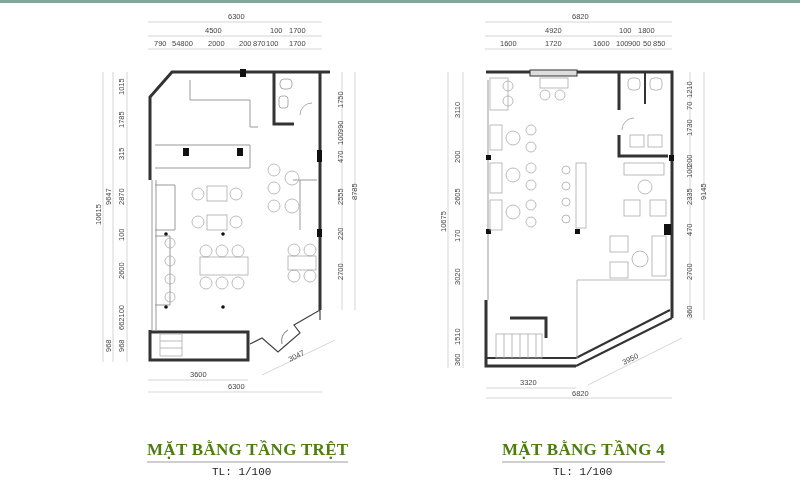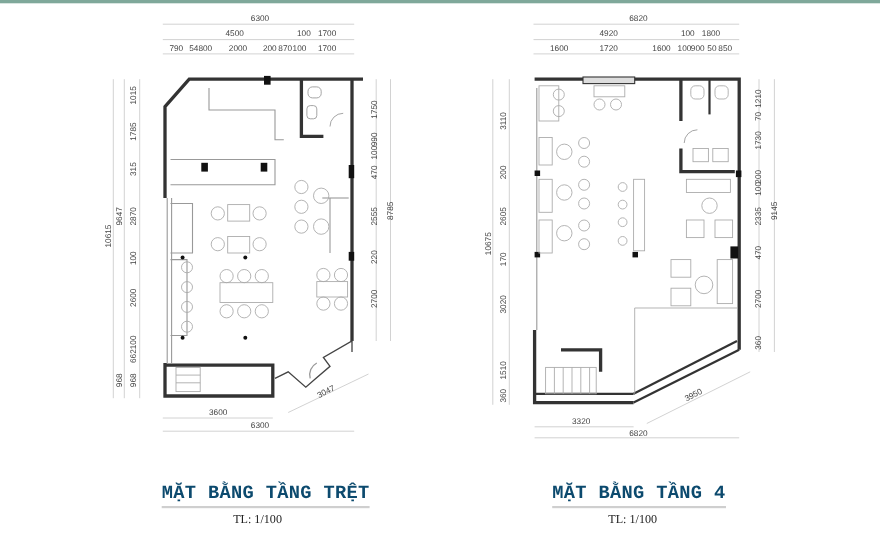--- a/index.html
+++ b/index.html
@@ -1,24 +1,24 @@
 <!DOCTYPE html>
 <html><head>
 <meta charset="utf-8">
 <style>
   html, body { margin: 0; padding: 0; background: #ffffff; }
   body { width: 800px; height: 488px; position: relative; overflow: hidden;
          font-family: "Liberation Sans", sans-serif; }
   .topbar { position: absolute; left: 0; top: 0; width: 800px; height: 3px; background: #7fa89a; }
   svg.plans { position: absolute; left: 0; top: 0; }
   .dim { font-family: "Liberation Sans", sans-serif; font-size: 7.5px; fill: #444; }
-  .ttl { position: absolute; font-family: Liberation Mono, monospace; font-weight: bold;
-         font-size: 17px; color: #0c4a6e; letter-spacing: 0.3px; white-space: nowrap;
+  .ttl { position: absolute; font-family: Liberation Serif, serif; font-weight: bold;
+         font-size: 17px; color: #4d7c0f; letter-spacing: 0.3px; white-space: nowrap;
          border-bottom: 2px solid #cfcfcf; padding-bottom: 1px; }
-  .scale { position: absolute; font-family: Liberation Serif, serif; font-size: 11px;
+  .scale { position: absolute; font-family: Liberation Mono, monospace; font-size: 11px;
            color: #222; white-space: nowrap; }
 </style>
 </head>
 <body>
 
 <div class="topbar"></div>
 
 <svg class="plans" width="800" height="420" viewBox="0 0 800 420">
   <defs>
     <g id="chairR">

